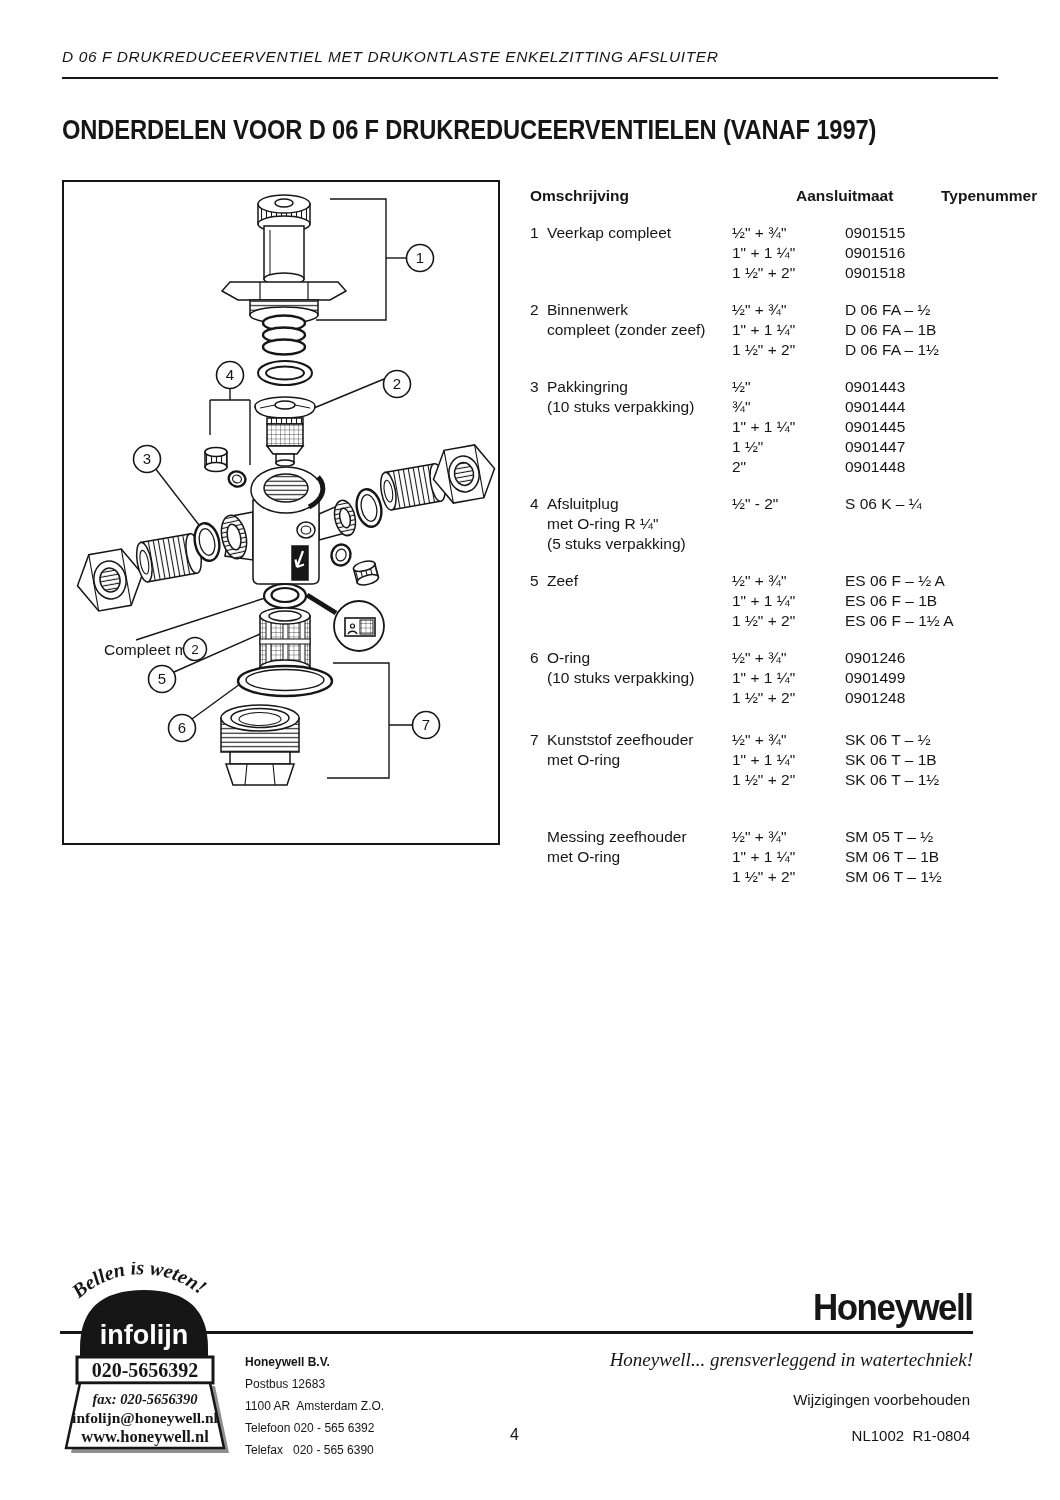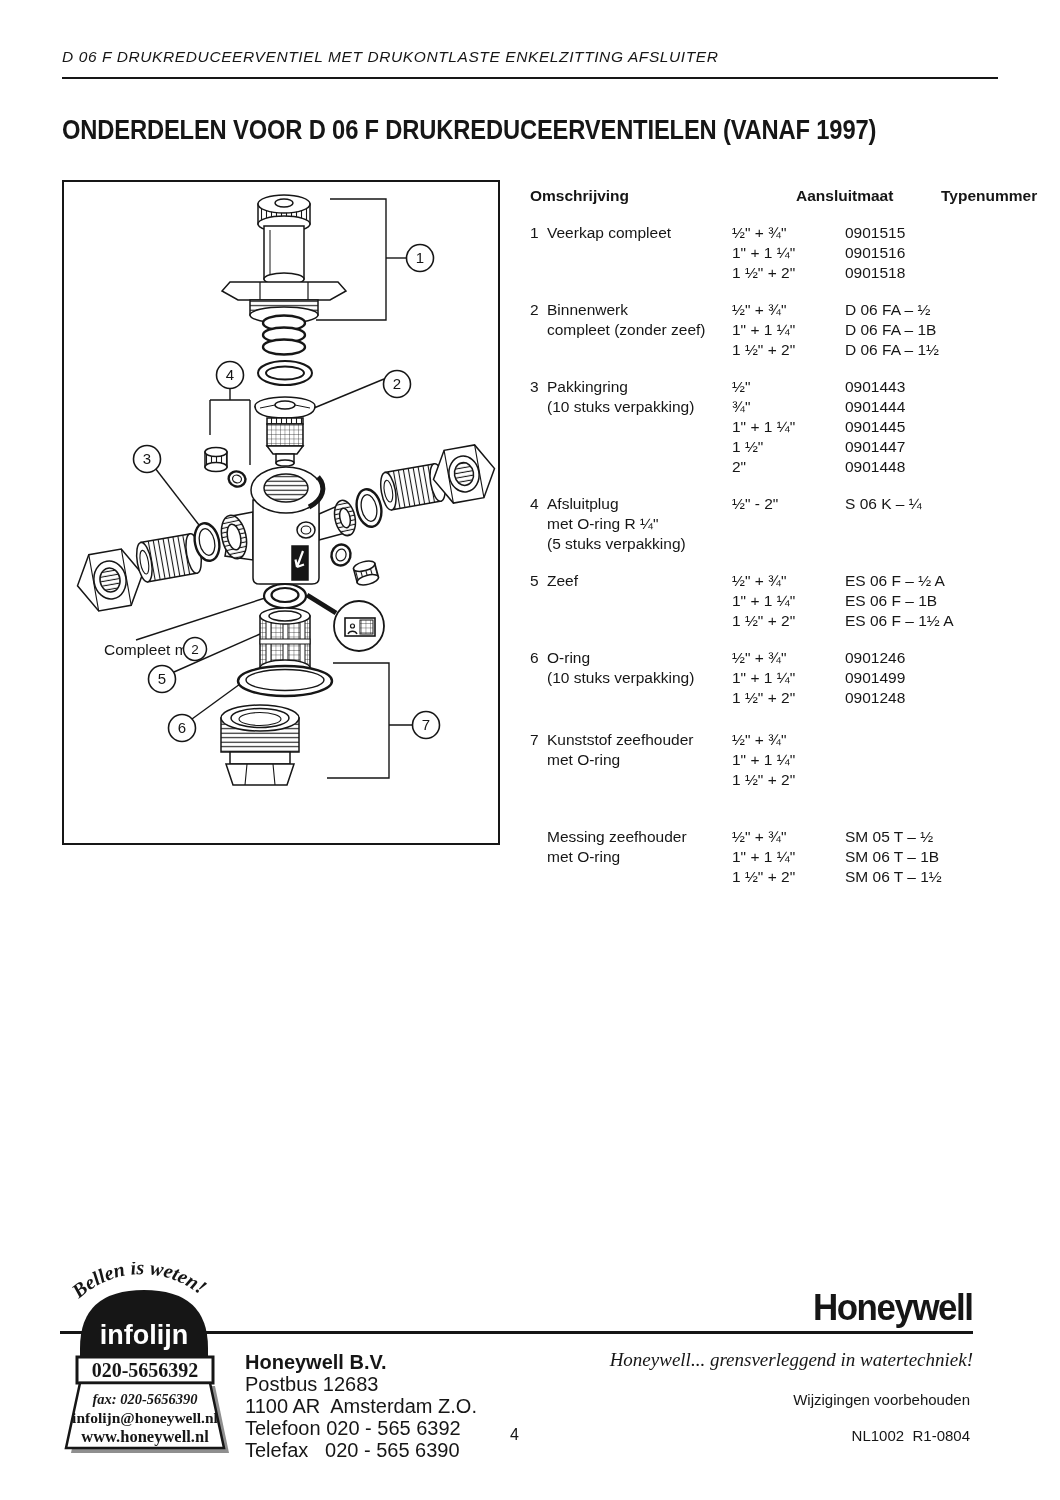--- a/index.html
+++ b/index.html
@@ -19,21 +19,21 @@
   .tgrid{display:grid;grid-template-columns:17px 185px 113px 1fr;}
   .thead{font-weight:700;gap:32px;}
   .thead .h1{grid-column:1/3;}
   .trow{margin-top:17px;}
   .trow.mt22{margin-top:22px;}
   .trow.mt21{margin-top:37px;}
   .cell div{white-space:nowrap;}
   
   .footer-rule{position:absolute;left:60px;top:1331px;width:913px;height:3px;background:#161616;}
   .badge{position:absolute;left:58px;top:1262px;}
-  .address{position:absolute;left:245px;top:1351px;font-size:20px;line-height:22px;}
+  .address{position:absolute;left:245px;top:1351px;font-size:12px;line-height:22px;}
   .address .company{font-weight:700;}
   .page-number{position:absolute;left:510px;top:1426px;font-size:16px;}
   .brand-logo{position:absolute;right:87px;top:1287px;font-size:36px;font-weight:800;
               letter-spacing:-1.5px;transform:scaleX(.97);transform-origin:right top;}
   .brand-slogan{position:absolute;right:87px;top:1349px;font-family:"Liberation Serif",serif;
                 font-style:italic;font-size:19px;margin-left:28px;}
   .brand-note{position:absolute;right:90px;top:1391px;font-size:15px;}
   .brand-code{position:absolute;right:90px;top:1427px;font-size:15px;}
 </style>
 </head>
@@ -400,20 +400,25 @@
           <div>7</div>
         </div>
       <div class="cell">
         <div>Kunststof zeefhouder</div>
         <div>met O-ring</div>
       </div>
       <div class="cell">
         <div>½" + ¾"</div>
         <div>1"  + 1 ¼"</div>
         <div>1 ½" + 2"</div>
+      </div>
+      <div class="cell">
+        <div>SK 06 T – ½</div>
+        <div>SK 06 T – 1B</div>
+        <div>SK 06 T – 1½</div>
       </div>
     </div>
 
     <div class="tgrid trow mt21">
       <div class="cell">
           <div></div>
         </div>
       <div class="cell">
         <div>Messing zeefhouder</div>
         <div>met O-ring</div>

